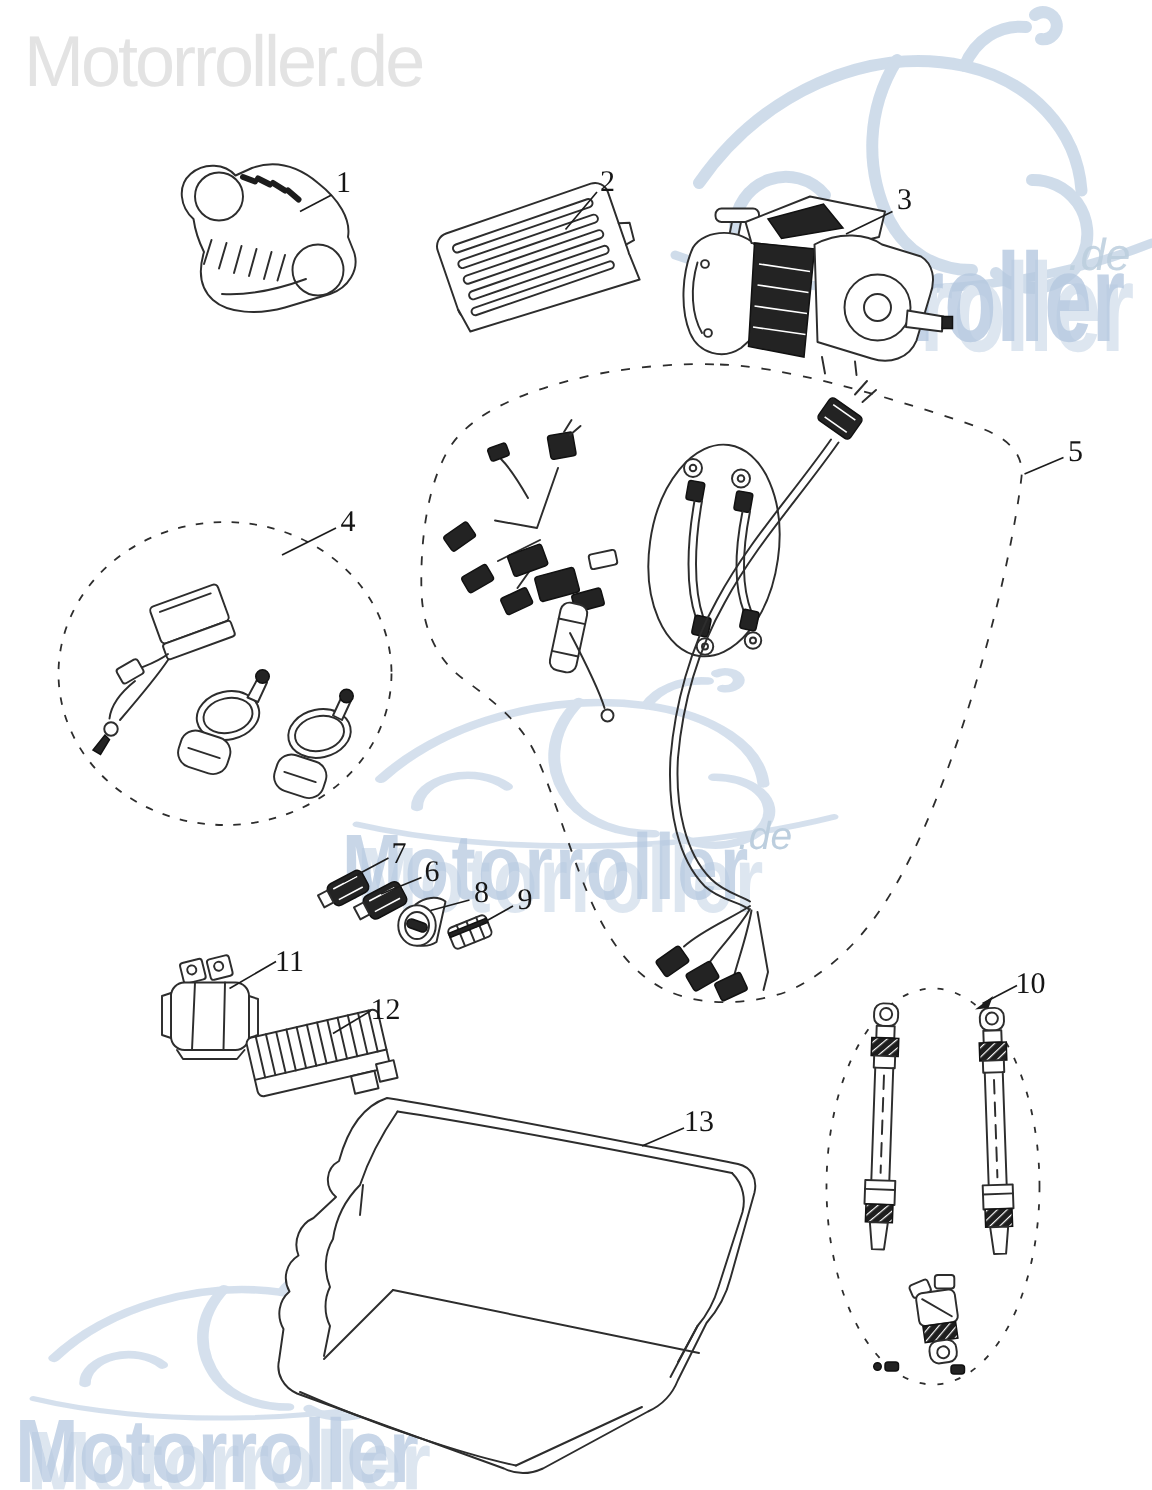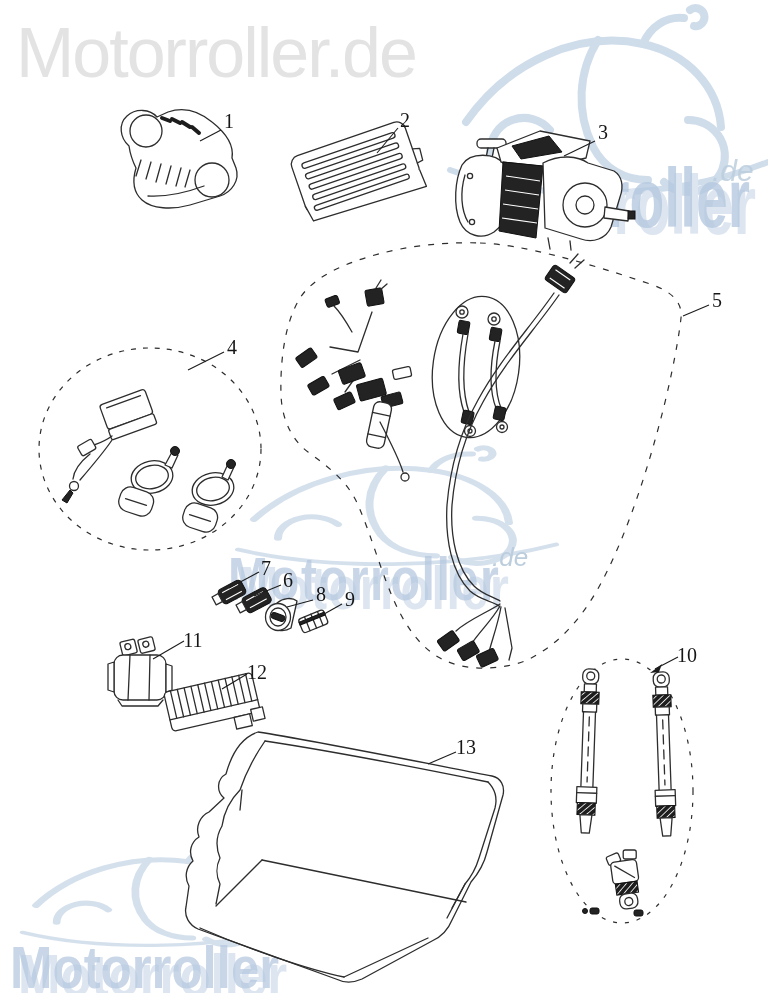--- a/index.html
+++ b/index.html
@@ -1,20 +1,20 @@
 <!DOCTYPE html>
 <html style="--wm-gray: #e3e3e3; --wm-blue: #b6c9e0;"><head>
 <meta charset="utf-8">
 <style>
   html,body{margin:0;padding:0;background:#fff;}
   .stage{position:relative;width:768px;height:993px;background:#fff;overflow:hidden;
          font-family:"Liberation Sans",sans-serif;}
   
   .wm{position:absolute;white-space:nowrap;user-select:none;line-height:1;}
-  .wm-gray{color:var(--wm-gray,#e3e3e3);font-size:70px;letter-spacing:-2px;font-weight:400;}
+  .wm-gray{color:var(--wm-gray,#e3e3e3);font-size:48px;letter-spacing:-2px;font-weight:400;}
   .wm-blue{color:var(--wm-blue,#b6c9e0);font-weight:bold;transform-origin:left top;}
   .wm-blue.echo{color:#dde6f0;}
   .wm-de{font-style:italic;font-weight:normal;color:#bccede;}
   .scooter-svg{position:absolute;overflow:visible;}
   .scooter-svg path{fill:none;stroke:#c4d4e6;stroke-linecap:round;}
   
   .art{position:absolute;left:0;top:0;z-index:2;}
   .ln{fill:none;stroke:#2d2d2d;stroke-width:1.3;stroke-linecap:round;stroke-linejoin:round;}
   .fw{fill:#fff;stroke:#2d2d2d;stroke-width:1.3;stroke-linejoin:round;}
   .dk{fill:#232323;stroke:#111;stroke-width:1;}

